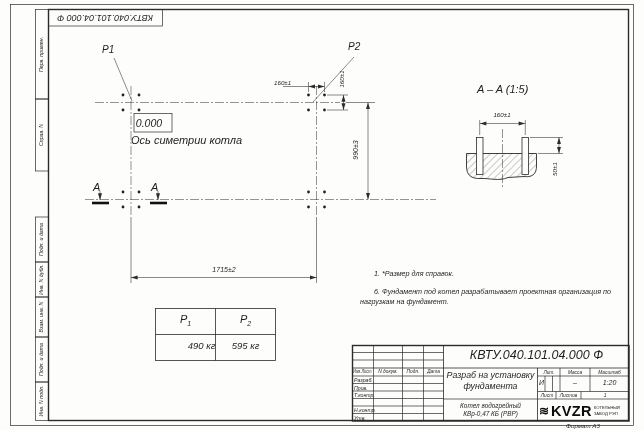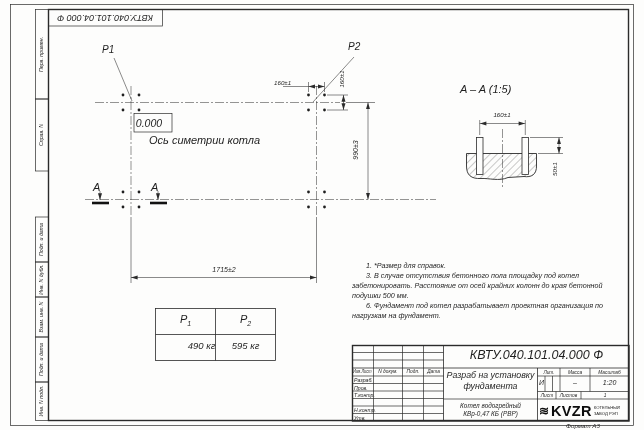--- a/index.html
+++ b/index.html
@@ -12,21 +12,21 @@
   .dim{fill:none;stroke:#2b2b2b;stroke-width:0.55;}
   .cl{fill:none;stroke:#2b2b2b;stroke-width:0.5;stroke-dasharray:9 2 2 2;}
   .cut{stroke:#111;stroke-width:2.6;}
   .bolt{fill:#1f1f1f;}
   .t{position:absolute;z-index:2;font-style:italic;white-space:nowrap;}
   .c{text-align:center;}
   .r90{transform:rotate(-90deg);transform-origin:0 0;}
   .r180{transform:rotate(180deg);}
   .mlabel{left:35px;height:13px;line-height:13px;font-size:5.3px;text-align:center;
           transform:rotate(-90deg);transform-origin:0 0;}
-  .note{margin:0;text-indent:14px;font-size:7.2px;line-height:1.38;font-style:italic;white-space:normal;}
+  .note{margin:8px;text-indent:14px;font-size:7.2px;line-height:1.38;font-style:italic;white-space:normal;}
   .sqz{transform:scaleX(.82);transform-origin:0 50%;}
   .logo-row{display:flex;align-items:center;gap:2px;font-style:normal;}
   .logo-big{font-weight:900;font-size:14.5px;letter-spacing:.3px;color:#0c0c0c;}
   .logo-ic{font-weight:900;font-size:12px;color:#0c0c0c;}
   .logo-small{font-size:4.2px;line-height:1.25;color:#222;}
   sub.psub{font-size:7px;}
 </style>
 </head>
 <body>
 
@@ -159,35 +159,34 @@
   <div class="t mlabel" style="top:171px;width:72px;">Справ. N</div>
   <div class="t mlabel" style="top:262px;width:45px;">Подп. и дата</div>
   <div class="t mlabel" style="top:297px;width:35px;">Инв. N дубл.</div>
   <div class="t mlabel" style="top:337px;width:40px;">Взам. инв. N</div>
   <div class="t mlabel" style="top:382px;width:45px;">Подп. и дата</div>
   <div class="t mlabel" style="top:420px;width:38px;">Инв. N подл.</div>
 
   <div class="t" style="left:102px;top:44px;font-size:10px;">P1</div>
   <div class="t" style="left:348px;top:41px;font-size:10px;">P2</div>
   <div class="t c" style="left:134px;top:113.5px;width:30px;height:18px;line-height:18px;font-size:10.5px;">0.000</div>
-  <div class="t" style="left:149px;top:134px;font-size:11px;">Ось симетрии котла</div>
+  <div class="t" style="left:131px;top:134px;font-size:11px;">Ось симетрии котла</div>
   <div class="t c" style="left:199px;top:266px;width:50px;font-size:7px;">1715±2</div>
   <div class="t c r90" style="left:352px;top:168px;width:36px;font-size:7px;">990±3</div>
   <div class="t" style="left:274px;top:79px;font-size:6.2px;">160±1</div>
   <div class="t c r90" style="left:338px;top:94px;width:30px;font-size:6.2px;">160±1</div>
   <div class="t" style="left:93px;top:181px;font-size:11px;">A</div>
   <div class="t" style="left:151px;top:181px;font-size:11px;">A</div>
 
-  <div class="t" style="left:460px;top:83px;font-size:11px;">A – A (1:5)</div>
+  <div class="t" style="left:477px;top:83px;font-size:11px;">A – A (1:5)</div>
   <div class="t c" style="left:488px;top:111px;width:28px;font-size:6.2px;">160±1</div>
   <div class="t c r90" style="left:551px;top:184px;width:30px;font-size:6.2px;">50±1</div>
 
   <div class="t" style="left:352px;top:261px;width:272px;white-space:normal;">
     <p class="note">1. *Размер для справок.</p>
-    <p class="note">3. В случае отсутствия бетонного пола площадку под котел забетонировать. Расстояние от осей крайних колонн до края бетонной подушки 500 мм.</p>
     <p class="note">6. Фундамент под котел разрабатывает проектная организация по нагрузкам на фундамент.</p>
   </div>
 
   <div class="t c" style="left:156px;top:313px;width:59px;font-size:11px;"><span>P</span><sub class="psub">1</sub></div>
   <div class="t c" style="left:216px;top:313px;width:59px;font-size:11px;"><span>P</span><sub class="psub">2</sub></div>
   <div class="t c" style="left:172px;top:340px;width:59px;font-size:9.5px;">490 кг</div>
   <div class="t c" style="left:216px;top:340px;width:59px;font-size:9.5px;">595 кг</div>
 
   <div class="t c" style="left:444px;top:348px;width:185px;font-size:12.5px;">КВТУ.040.101.04.000 Ф</div>
   <div class="t sqz" style="left:353px;top:369px;font-size:4.8px;">Изм.Лист</div>

